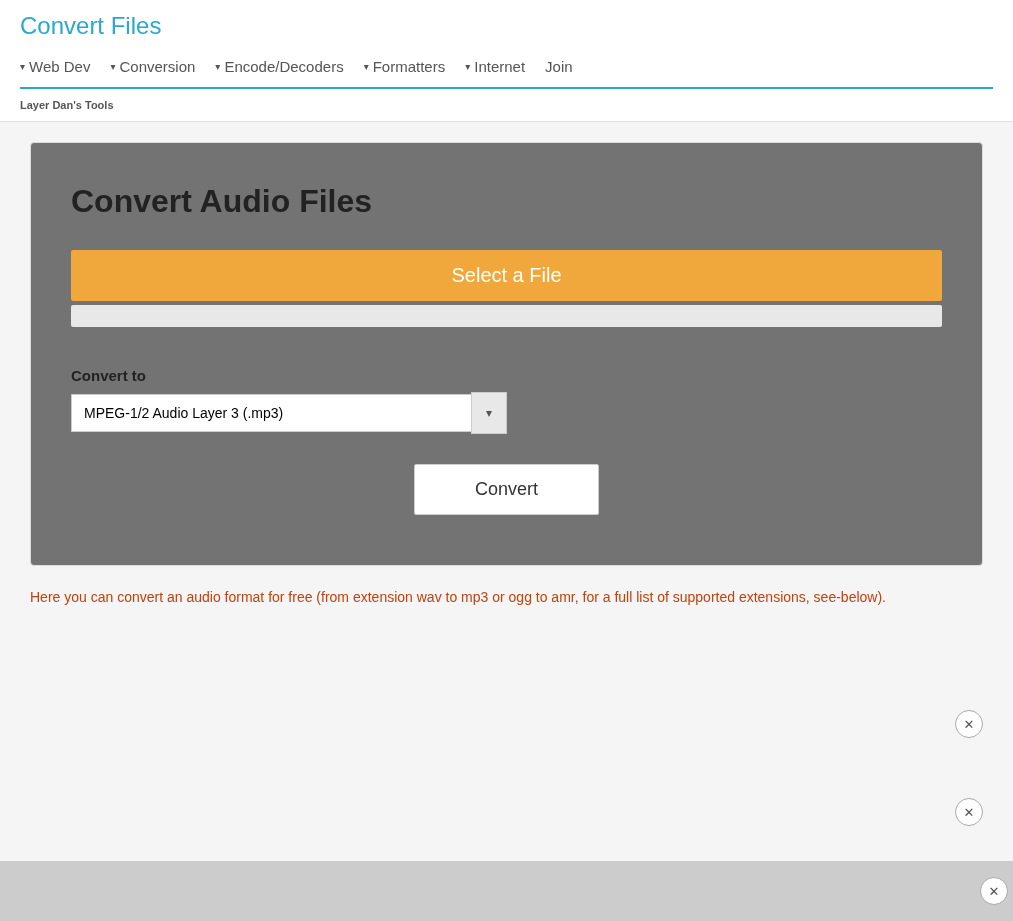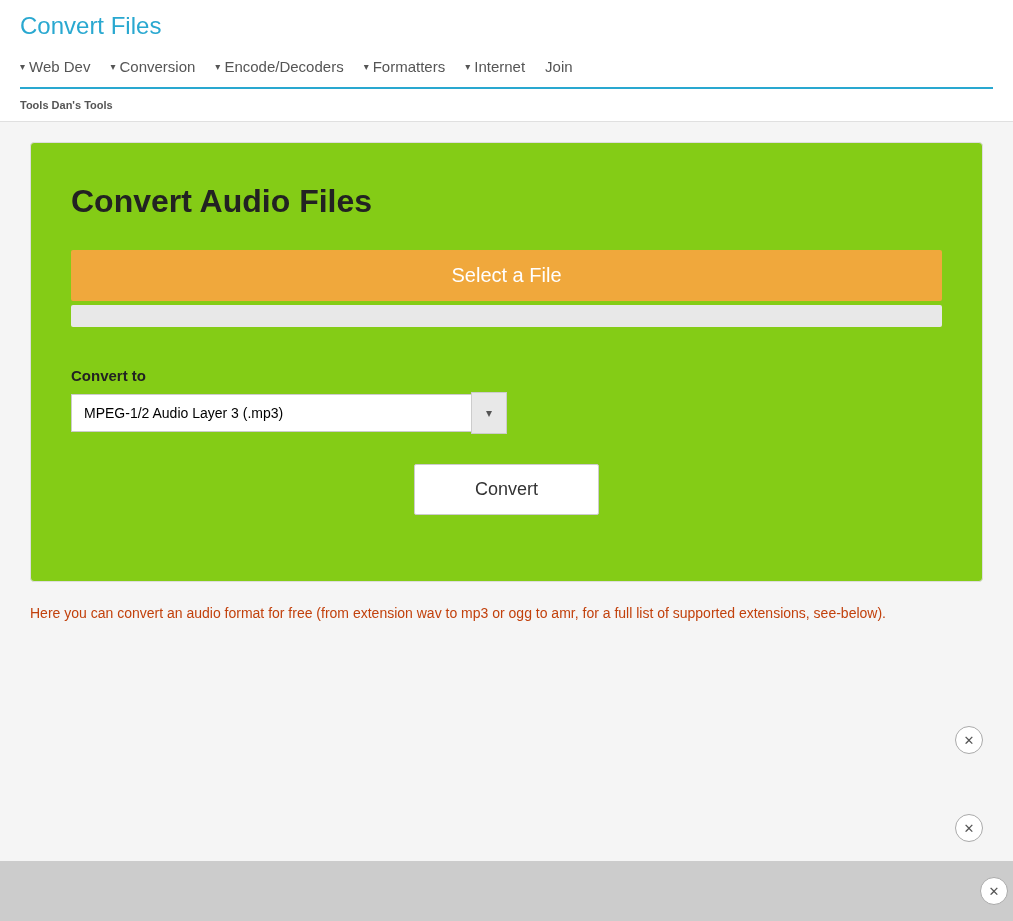--- a/index.html
+++ b/index.html
@@ -85,21 +85,21 @@
       color: #555;
     }
 
     
     .main-content {
       padding: 20px 30px;
       background: #f5f5f5;
     }
 
     .card {
-      background: #84cc16;
+      background: #737373;
       border: 1px solid #ddd;
       border-radius: 4px;
       padding: 40px 40px 50px 40px;
       margin-bottom: 20px;
     }
 
     .page-title {
       font-size: 32px;
       font-weight: bold;
       color: #222;
@@ -164,21 +164,21 @@
       display: flex;
       align-items: center;
       justify-content: center;
       cursor: pointer;
       font-size: 12px;
       color: #555;
     }
 
     .convert-btn {
       display: block;
-      margin: 16px auto;
+      margin: 0 auto;
       padding: 14px 60px;
       font-size: 18px;
       border: 1px solid #ccc;
       background: white;
       cursor: pointer;
       color: #333;
       border-radius: 2px;
     }
 
     
@@ -278,21 +278,21 @@
     <a class="nav-item">
       <span class="chevron">▾</span>
       <span>Internet</span>
     </a>
     <a class="nav-item join">
       <span>Join</span>
     </a>
   </nav>
   <div class="login-section">
     <div class="from-label">
-      <span>Tools</span>
+      <span>Layer</span>
       <span class="bold">Dan's Tools</span>
     </div>
   </div>
 </div>
 
 <div class="main-content">
   <div class="card">
     <h1 class="page-title">Convert Audio Files</h1>
 
     <button class="select-file-btn">Select a File</button>

